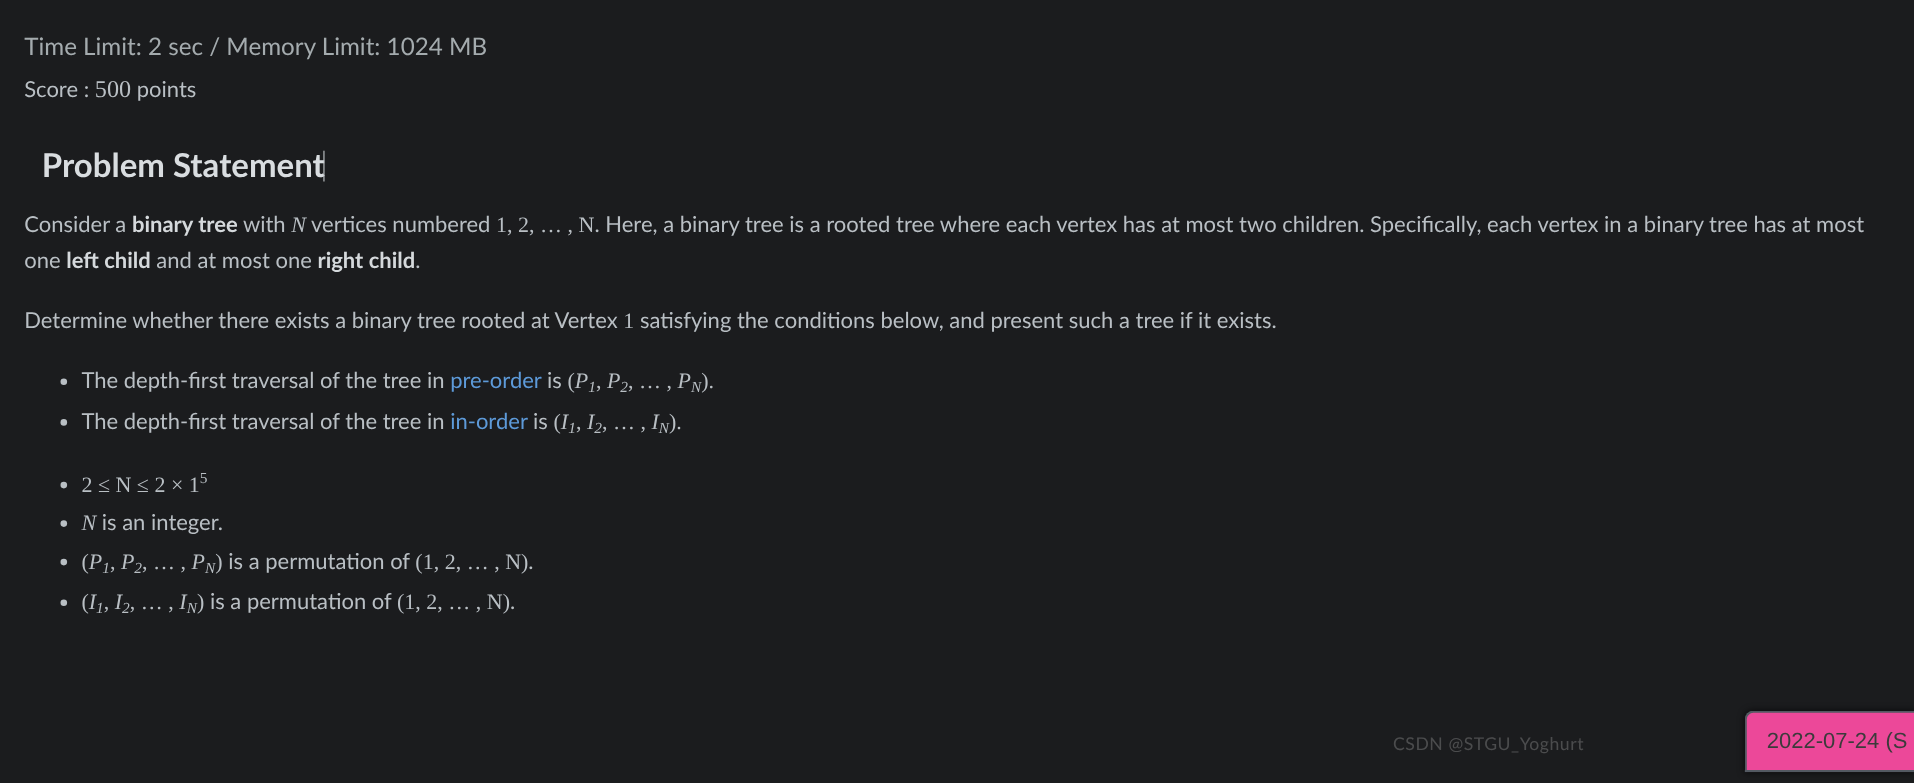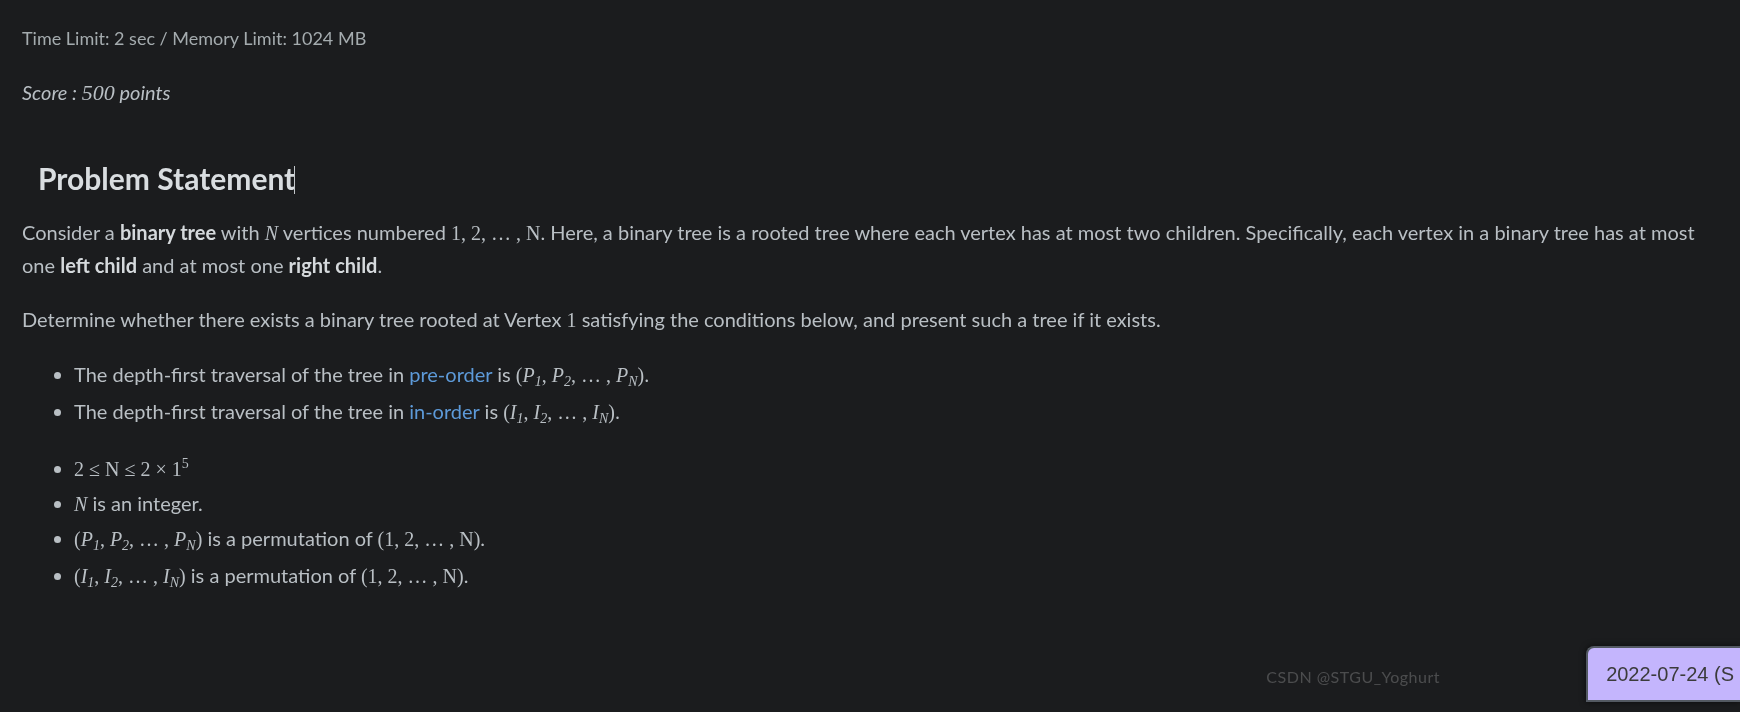--- a/index.html
+++ b/index.html
@@ -13,27 +13,26 @@
     font-size: 20px;
     line-height: 1.6;
     overflow: hidden;
   }
   .page {
     padding: 24px 22px 0 22px;
     box-sizing: border-box;
   }
   .limits {
     color: #a4abae;
-    font-size: 18px;
-    margin-bottom: 22px;
+    font-size: 22px;
+    margin-bottom: 4px;
   }
   .score {
     font-size: 20px;
-    margin-bottom: 44px;
-    font-style: italic;
+    margin-bottom: 28px;
   }
   .score .math-num { font-family: Georgia, "Times New Roman", serif; font-size: 22px; }
   h3.section {
     color: #d9dde0;
     font-weight: 700;
     font-size: 30px;
     margin: 0 0 14px 16px;
   }
   p.para { margin: 0 0 22px 0; max-width: 1720px; }
   b { color: #d5d9dc; font-weight: 700; }
@@ -57,21 +56,21 @@
     color: rgba(200,200,200,0.28);
     font-size: 16px;
     letter-spacing: 0.5px;
     pointer-events: none;
     text-align: right;
   }
   .date-badge {
     position: fixed;
     right: 0;
     bottom: 10px;
-    background: #c4b5fd;
+    background: #ec4899;
     color: #3b3b3b;
     border: 2px solid #535962;
     border-right: none;
     border-top-left-radius: 8px;
     padding: 10px 6px 10px 18px;
     font-family: Arial, sans-serif;
     font-size: 20px;
     box-shadow: 0 0 6px rgba(0,0,0,0.6);
   }
   .cursor {

